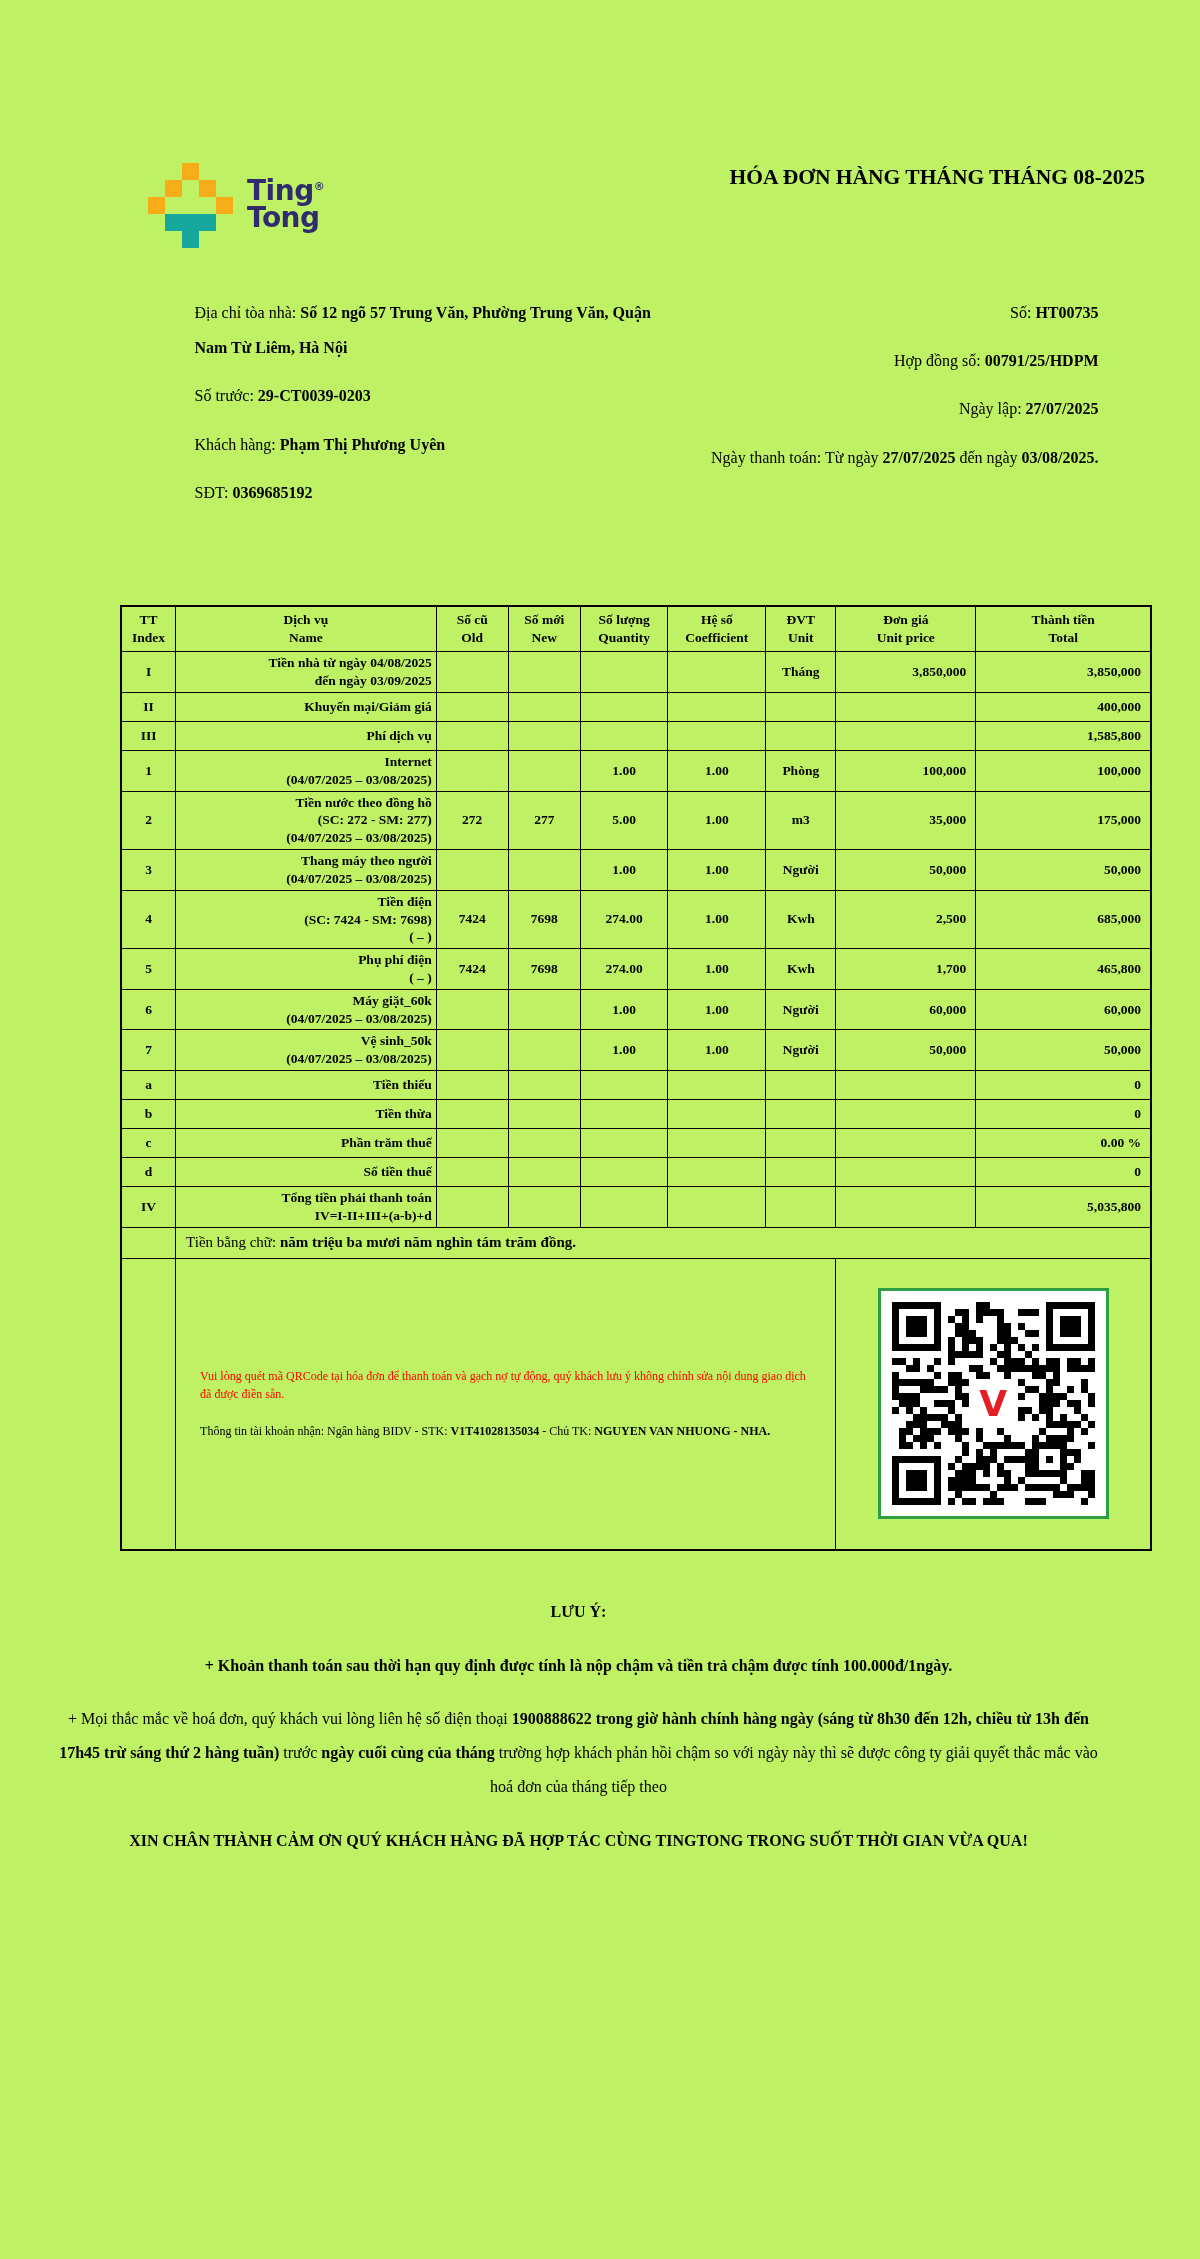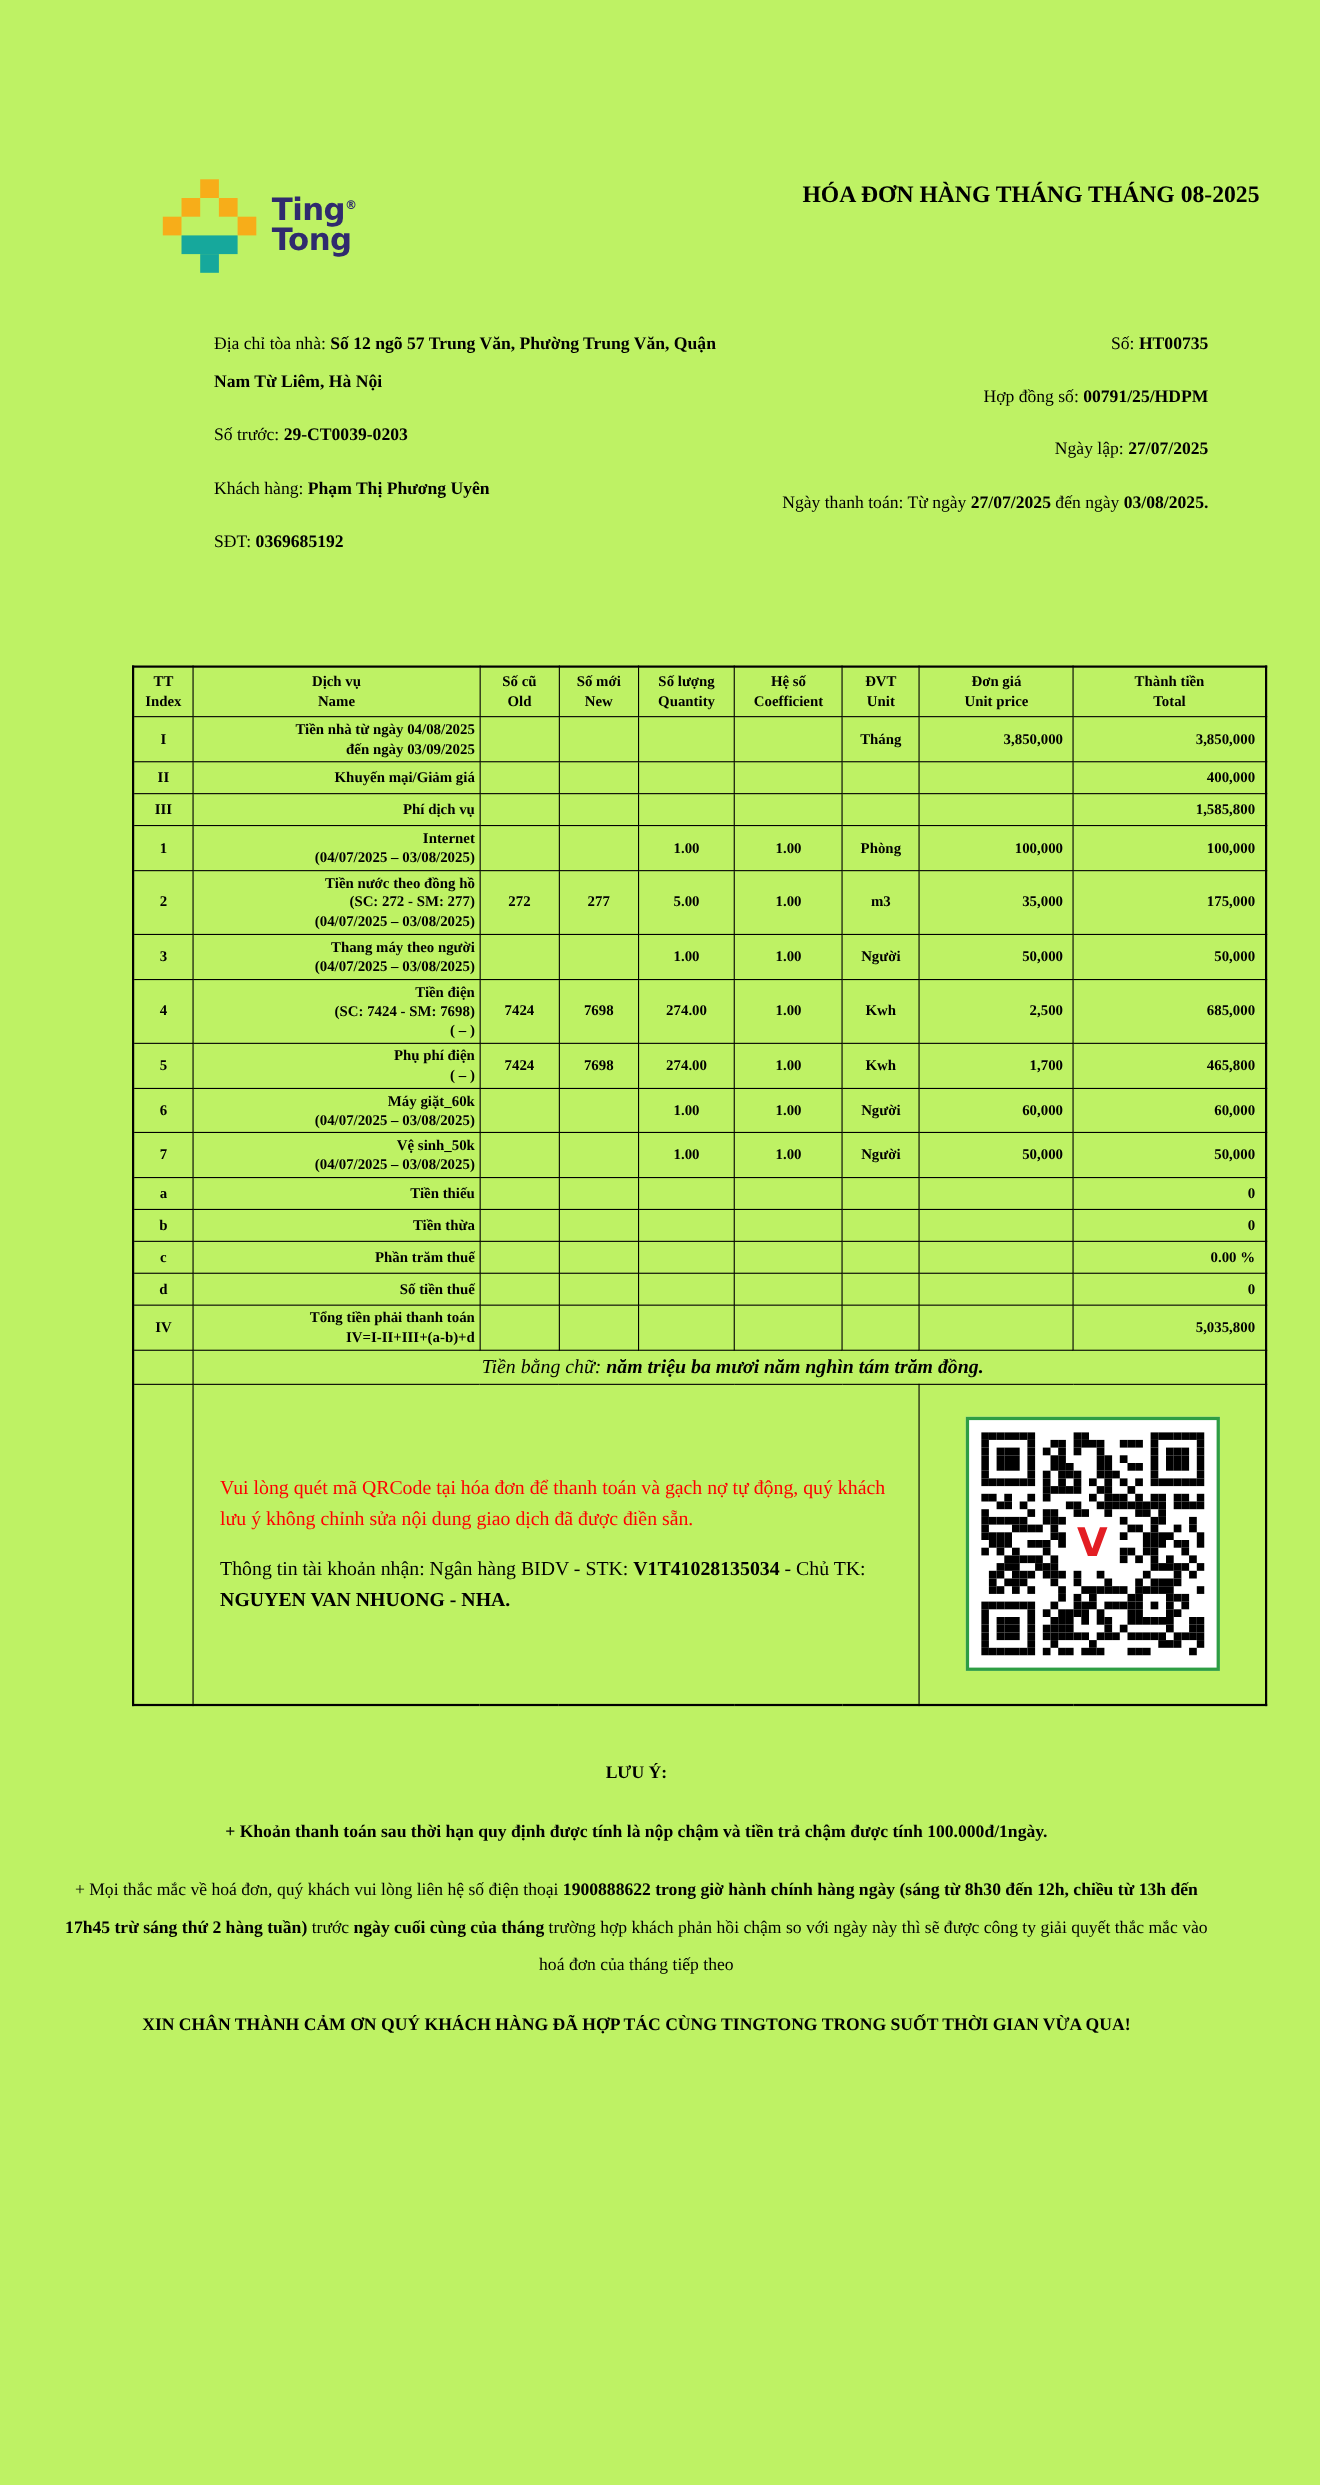--- a/index.html
+++ b/index.html
@@ -29,23 +29,23 @@
   .tbl-wrap{padding:82px 48px 0 120px;}
   table{width:100%;border-collapse:collapse;border:2px solid #000;table-layout:fixed;}
   th,td{border:1px solid #000;font-weight:bold;font-size:13.5px;padding:2px 4px;vertical-align:middle;}
   th{text-align:center;line-height:1.35;padding:4px 2px;}
   td{height:24px;}
   .c-tt{text-align:center;}
   .c-name{text-align:right;padding-left:7px;line-height:1.32;}
   .c-name div{white-space:nowrap;overflow:hidden;}
   .c-num{text-align:center;}
   .c-money{text-align:right;padding-right:9px;}
-  .words-cell{font-style:italic;font-weight:normal;font-size:18px;padding-left:10px;height:26px;text-align:center;}
+  .words-cell{font-weight:normal;font-size:15px;padding-left:10px;height:26px;}
   .words-cell b{font-weight:bold;}
-  .qr-text-cell{font-weight:normal;font-size:18px;line-height:1.55;
+  .qr-text-cell{font-weight:normal;font-size:12px;line-height:1.55;
     padding:20px 24px;height:250px;vertical-align:middle;text-align:left;}
   .qr-red{margin:0 0 18px 0;}
   .qr-bank{margin:0;}
   .qr-cell{text-align:center;vertical-align:middle;}
   .qr-box{position:relative;display:inline-block;border:3px solid #2E9E44;background:#fff;padding:11px;line-height:0;}
   .qr-v{position:absolute;left:50%;top:50%;transform:translate(-50%,-50%);
     width:46px;height:46px;background:#fff;border-radius:9px;
     display:flex;align-items:center;justify-content:center;
     font-family:"DejaVu Sans",sans-serif;font-weight:bold;font-size:36px;line-height:1;}
   

